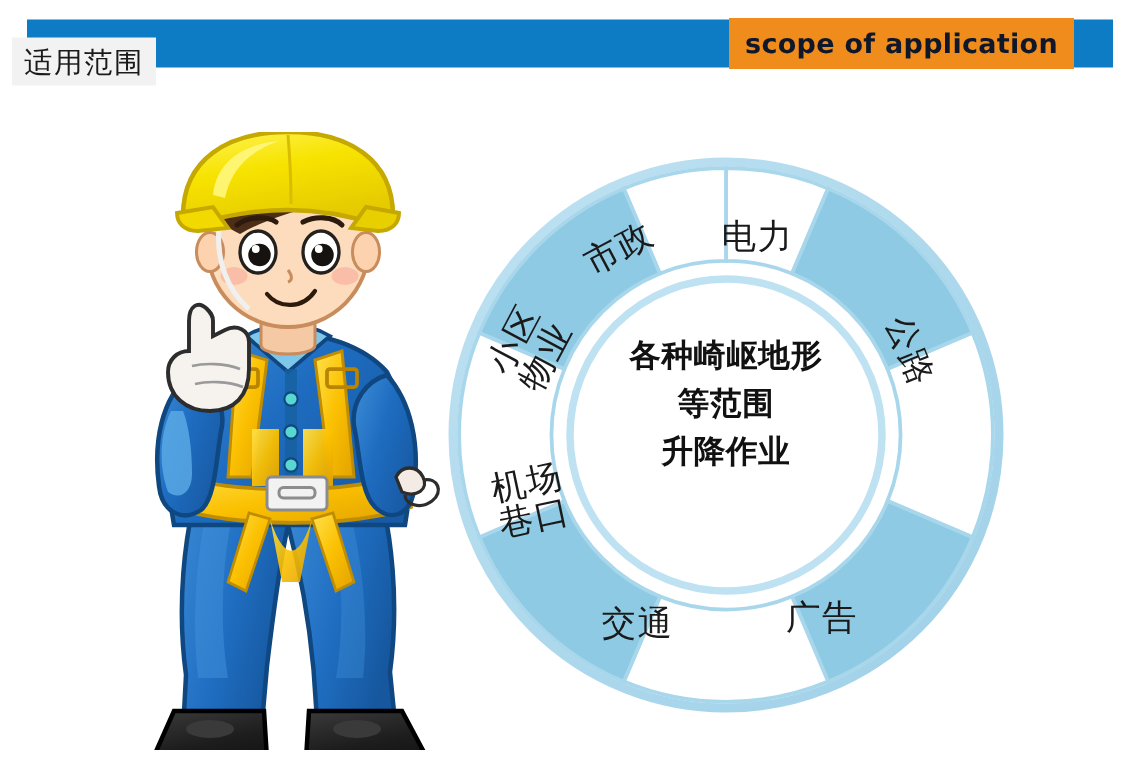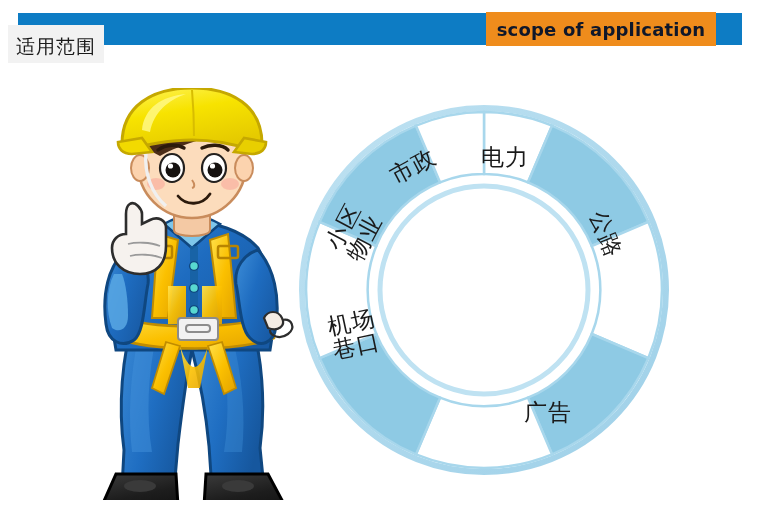--- a/index.html
+++ b/index.html
@@ -19,29 +19,29 @@
   #header-bar {
     position: absolute;
     left: 18px; top: 13px;
     width: 724px; height: 32px;
     background: #0d7cc4;
   }
   #header-cn-badge {
     position: absolute;
     left: 8px; top: 25px;
     height: 26px;
-    padding: 10px 8px 2px 8px;
+    padding: 4px 8px 2px 8px;
     background: #f2f2f2;
     display: flex; align-items: center;
     font-size: 19px;
     line-height: 1;
     color: #1a1a1a;
     letter-spacing: 1px;
     white-space: nowrap;
-    font-family: Liberation Mono, monospace;
+    font-family: Liberation Serif, serif;
     text-align: right;
   }
   #header-en-badge {
     position: absolute;
     left: 486px; top: 12px;
     width: 230px; height: 34px;
     background: #ef8c1c;
     display: flex; align-items: center; justify-content: center;
     color: #0f172a;
     font-size: 18px;
@@ -307,28 +307,34 @@
       <circle cx="186" cy="186" r="100" fill="#ffffff"></circle>
     </svg>
 
     <div class="seg-label" style="left:168px; top:42px; width:78px;font-family:Liberation Serif, serif;">电力</div>
 
     <div class="seg-label" style="left:272px; top:118px; width:72px; transform:rotate(68deg); transform-origin:center center;">公路</div>
 
 
     <div class="seg-label" style="left:196px; top:296px; width:78px;text-align:right;">广告</div>
 
+    <div class="seg-label" style="left:88px; top:300px; width:78px;">交通</div>
 
     <div class="seg-label two-line" style="left:14px; top:206px; width:84px; transform:rotate(-12deg); transform-origin:center center;">
       <div>机场</div>
       <div>巷口</div>
     </div>
 
     <div class="seg-label two-line" style="left:14px; top:104px; width:84px; transform:rotate(-62deg); transform-origin:center center;">
       <div>小区</div>
       <div>物业</div>
     </div>
 
     <div class="seg-label" style="left:76px; top:50px; width:78px; transform:rotate(-28deg); transform-origin:center center;">市政</div>
 
+    <div id="donut-center-text">
+      <div>各种崎岖地形</div>
+      <div>等范围</div>
+      <div>升降作业</div>
+    </div>
   </div>
 
 </div>
 
 </body></html>

